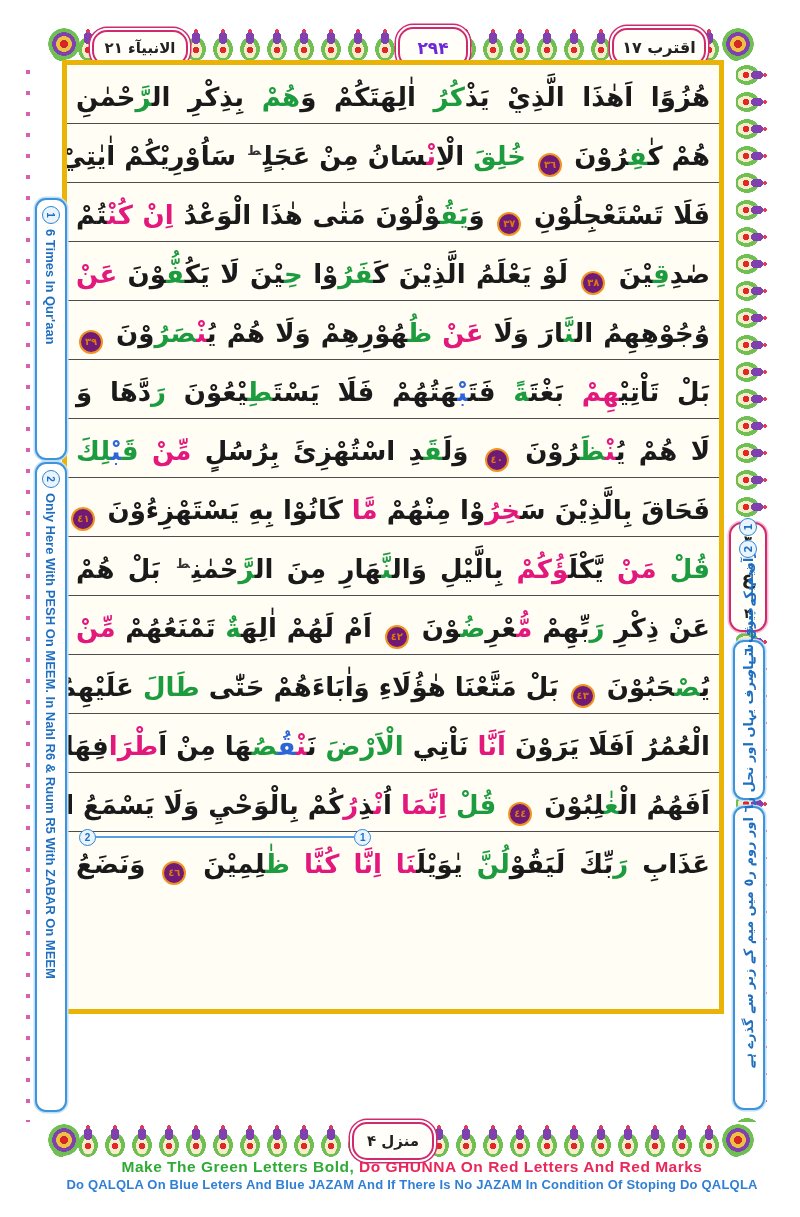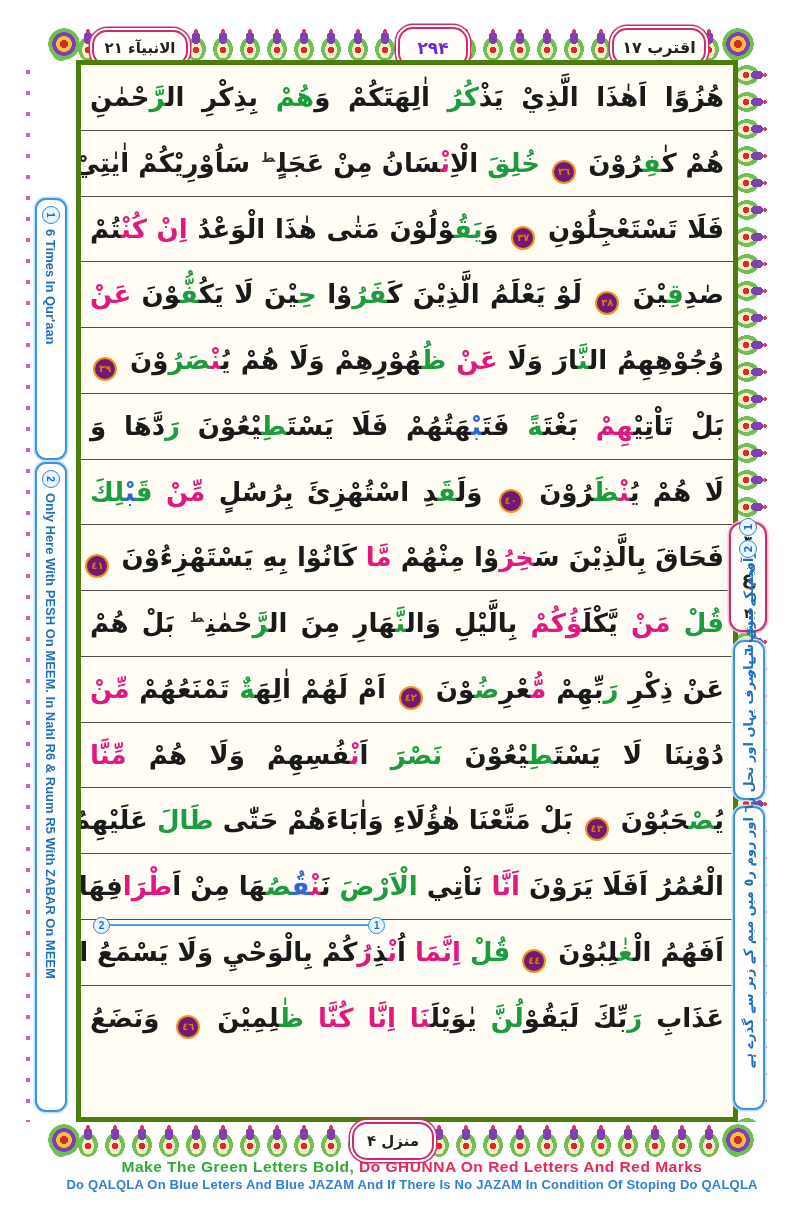--- a/index.html
+++ b/index.html
@@ -38,22 +38,22 @@
   .cartouche{position:absolute;background:#fffef8;border:2px solid #d02a6e;border-radius:15px;
     box-shadow:0 0 0 2px #ffffff,0 0 0 3.5px #d02a6e;
     display:flex;align-items:center;justify-content:center;
     font-family:"DejaVu Sans",sans-serif;font-weight:700;color:#222;direction:rtl;text-align:right;}
   .cart-surah{left:92px;top:30px;width:92px;height:32px;font-size:15px;}
   .cart-page{left:356px;top:27px;width:66px;height:37px;font-size:17px;color:#6d28d9;margin-left:42px;}
   .cart-juz{left:612px;top:28px;width:90px;height:34px;font-size:16px;}
   .cart-manzil{left:352px;top:1122px;width:78px;height:34px;font-size:15px;}
 
   
-  .frame{position:absolute;left:76px;top:60px;width:662px;height:1062px;
-    border:5px solid #4d7c0f;background:#fffdf4;box-sizing:border-box;}
+  .frame{position:absolute;left:62px;top:60px;width:662px;height:954px;
+    border:5px solid #eab308;background:#fffdf4;box-sizing:border-box;}
   .lines{position:absolute;inset:0;display:grid;grid-template-rows:repeat(16,1fr);}
   .qline{position:relative;direction:rtl;text-align:justify;text-align-last:justify;
     padding:0 9px;font-family:"DejaVu Sans",sans-serif;font-weight:700;font-size:26px;
     color:#1a1a1a;border-bottom:1.5px solid #4d4d4d;display:block;line-height:64px;
     white-space:nowrap;overflow:hidden;}
   .qline:last-child{border-bottom:none;}
   .c-k{color:#1a1a1a;} .c-g{color:#1d9c3f;} .c-r{color:#e2187d;} .c-b{color:#2d66d8;}
   .vcircle{display:inline-flex;width:20px;height:20px;border:2px solid #ef9422;border-radius:50%;
     color:#d97b10;font-size:10px;line-height:1;align-items:center;justify-content:center;
     margin:0 3px;vertical-align:-3px;background:#701a75;font-weight:700;}
@@ -120,21 +120,20 @@
       <div class="qline"><span class="c-k">هُزُوًا اَهٰذَا الَّذِيْ يَذْ</span><span class="c-g">كُرُ</span><span class="c-k"> اٰلِهَتَكُمْ وَ</span><span class="c-g">هُمْ</span><span class="c-k"> بِذِكْرِ ال</span><span class="c-g">رَّ</span><span class="c-k">حْمٰنِ</span></div>
       <div class="qline"><span class="c-k">هُمْ كٰ</span><span class="c-g">فِ</span><span class="c-k">رُوْنَ </span><span class="vcircle">٣٦</span><span class="c-g"> خُلِقَ</span><span class="c-k"> الْاِ</span><span class="c-r">نْ</span><span class="c-k">سَانُ مِنْ عَجَلٍ</span><span class="wsup">ط</span><span class="c-k"> سَاُوْرِيْكُمْ اٰيٰتِيْ</span></div>
       <div class="qline"><span class="c-k">فَلَا تَسْتَعْجِلُوْنِ </span><span class="vcircle">٣٧</span><span class="c-k"> وَ</span><span class="c-g">يَقُ</span><span class="c-k">وْلُوْنَ مَتٰى هٰذَا الْوَعْدُ </span><span class="c-r">اِنْ كُنْ</span><span class="c-k">تُمْ</span></div>
       <div class="qline"><span class="c-k">صٰدِ</span><span class="c-g">قِ</span><span class="c-k">يْنَ </span><span class="vcircle">٣٨</span><span class="c-k"> لَوْ يَعْلَمُ الَّذِيْنَ كَ</span><span class="c-g">فَرُ</span><span class="c-k">وْا </span><span class="c-g">حِ</span><span class="c-k">يْنَ لَا يَكُ</span><span class="c-g">فُّ</span><span class="c-k">وْنَ </span><span class="c-r">عَنْ</span></div>
       <div class="qline"><span class="c-k">وُجُوْهِهِمُ ال</span><span class="c-g">نَّ</span><span class="c-k">ارَ وَلَا </span><span class="c-r">عَنْ</span><span class="c-k"> </span><span class="c-g">ظُ</span><span class="c-k">هُوْرِهِمْ وَلَا هُمْ يُ</span><span class="c-r">نْ</span><span class="c-g">صَرُ</span><span class="c-k">وْنَ </span><span class="vcircle">٣٩</span></div>
       <div class="qline"><span class="c-k">بَلْ تَاْتِيْ</span><span class="c-r">هِمْ</span><span class="c-k"> بَغْتَ</span><span class="c-g">ةً</span><span class="c-k"> فَتَ</span><span class="c-b">بْ</span><span class="c-k">هَتُهُمْ فَلَا يَسْتَ</span><span class="c-g">طِ</span><span class="c-k">يْعُوْنَ </span><span class="c-g">رَ</span><span class="c-k">دَّهَا وَ</span></div>
       <div class="qline"><span class="c-k">لَا هُمْ يُ</span><span class="c-r">نْ</span><span class="c-g">ظَ</span><span class="c-k">رُوْنَ </span><span class="vcircle">٤٠</span><span class="c-k"> وَلَ</span><span class="c-g">قَ</span><span class="c-k">دِ اسْتُهْزِئَ بِرُسُلٍ </span><span class="c-r">مِّنْ</span><span class="c-k"> </span><span class="c-g">قَ</span><span class="c-b">بْ</span><span class="c-g">لِكَ</span></div>
       <div class="qline"><span class="c-k">فَحَاقَ بِالَّذِيْنَ سَ</span><span class="c-r">خِرُ</span><span class="c-k">وْا مِنْهُمْ </span><span class="c-r">مَّا</span><span class="c-k"> كَانُوْا بِهِ يَسْتَهْزِءُوْنَ </span><span class="vcircle">٤١</span></div>
       <div class="qline"><span class="c-g">قُلْ</span><span class="c-k"> </span><span class="c-r">مَنْ</span><span class="c-k"> يَّكْلَ</span><span class="c-r">ؤُكُمْ</span><span class="c-k"> بِالَّيْلِ وَال</span><span class="c-g">نَّ</span><span class="c-k">هَارِ مِنَ ال</span><span class="c-g">رَّ</span><span class="c-k">حْمٰنِ</span><span class="wsup">ط</span><span class="c-k"> بَلْ هُمْ</span></div>
       <div class="qline"><span class="c-k">عَنْ ذِكْرِ </span><span class="c-g">رَ</span><span class="c-k">بِّهِمْ </span><span class="c-r">مُّ</span><span class="c-k">عْرِ</span><span class="c-g">ضُ</span><span class="c-k">وْنَ </span><span class="vcircle">٤٢</span><span class="c-k"> اَمْ لَهُمْ اٰلِهَ</span><span class="c-g">ةٌ</span><span class="c-k"> تَمْنَعُهُمْ </span><span class="c-r">مِّنْ</span></div>
-      <div class="qline"><span class="c-k">دُوْنِنَا لَا يَسْتَ</span><span class="c-g">طِ</span><span class="c-k">يْعُوْنَ </span><span class="c-g">نَصْرَ</span><span class="c-k"> اَ</span><span class="c-r">نْ</span><span class="c-k">فُسِهِمْ وَلَا هُمْ </span><span class="c-r">مِّنَّا</span></div>
       <div class="qline"><span class="c-k">يُ</span><span class="c-g">صْ</span><span class="c-k">حَبُوْنَ </span><span class="vcircle">٤٣</span><span class="c-k"> بَلْ مَتَّعْنَا هٰؤُلَاءِ وَاٰبَاءَهُمْ حَتّٰى </span><span class="c-g">طَالَ</span><span class="c-k"> عَلَيْهِمُ</span></div>
       <div class="qline"><span class="c-k">الْعُمُرُ اَفَلَا يَرَوْنَ </span><span class="c-r">اَنَّا</span><span class="c-k"> نَاْتِي </span><span class="c-g">الْاَرْضَ</span><span class="c-k"> نَ</span><span class="c-r">نْ</span><span class="c-b">قُ</span><span class="c-g">صُ</span><span class="c-k">هَا مِنْ اَ</span><span class="c-r">طْرَا</span><span class="c-k">فِهَا</span></div>
       <div class="qline"><span class="c-k">اَفَهُمُ الْ</span><span class="c-g">غٰ</span><span class="c-k">لِبُوْنَ </span><span class="vcircle">٤٤</span><span class="c-k"> </span><span class="c-g">قُلْ</span><span class="c-k"> </span><span class="c-r">اِنَّمَا</span><span class="c-k"> اُ</span><span class="c-r">نْ</span><span class="c-k">ذِ</span><span class="c-r">رُ</span><span class="c-k">كُمْ بِالْوَحْيِ وَلَا يَسْمَعُ ال</span></div>
       <div class="qline"><span class="c-k">عَذَابِ </span><span class="c-g">رَ</span><span class="c-k">بِّكَ لَيَقُوْ</span><span class="c-g">لُنَّ</span><span class="c-k"> يٰوَيْلَ</span><span class="c-r">نَا اِنَّا كُنَّا</span><span class="c-k"> </span><span class="c-g">ظٰ</span><span class="c-k">لِمِيْنَ </span><span class="vcircle">٤٦</span><span class="c-k"> وَنَضَعُ</span></div>
     </div>
   <div class="l14line"></div>
   <span class="l14badge first">1</span>
   <span class="l14badge second">2</span>
 </div>
 

